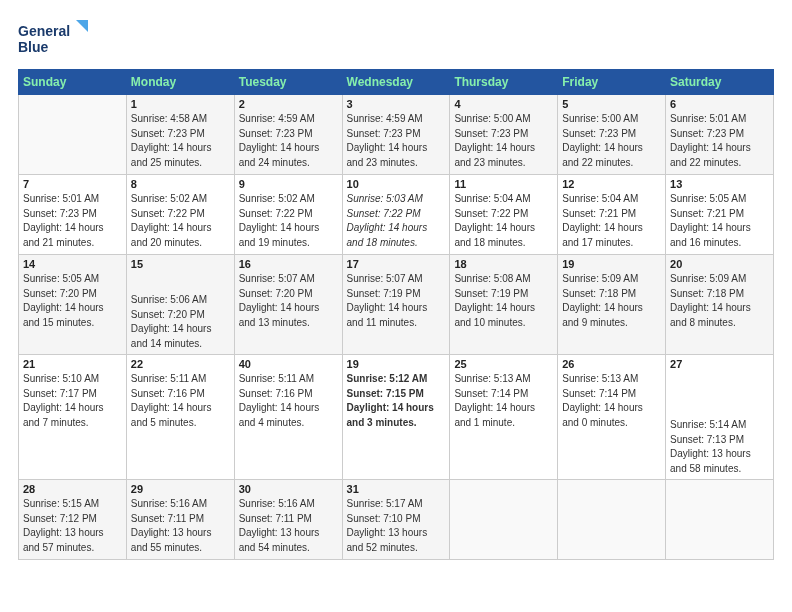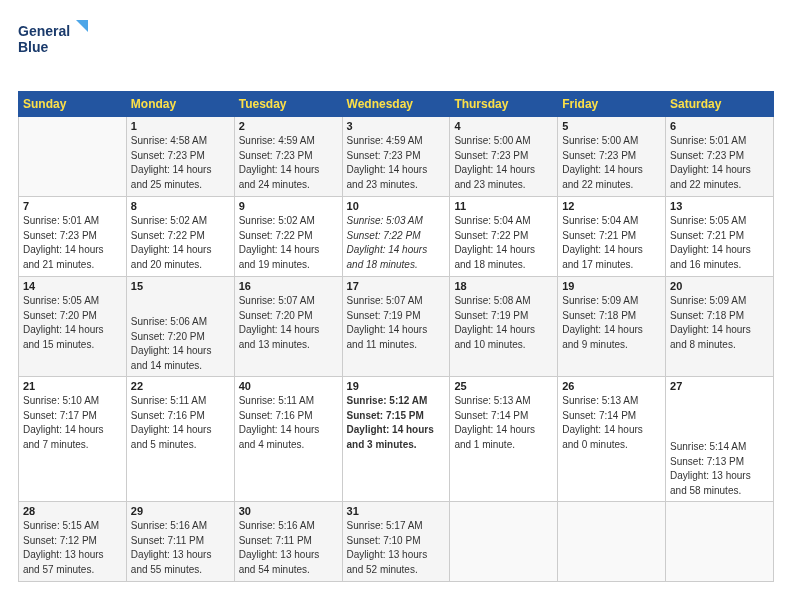--- a/index.html
+++ b/index.html
@@ -10,21 +10,21 @@
       background: #fff;
       overflow: hidden;
     }
     .container {
       padding: 18px 18px 10px 18px;
     }
     .header {
       display: flex;
       justify-content: space-between;
       align-items: flex-start;
-      margin-bottom: 28px;
+      margin-bottom: 6px;
     }
     .logo {
       display: flex;
       align-items: center;
     }
     .title-block {
       text-align: right;
     }
     .month-title {
       font-size: 36px;
@@ -36,21 +36,21 @@
       font-size: 16px;
       color: #444;
     }
     table {
       width: 100%;
       border-collapse: collapse;
       font-size: 10px;
     }
     thead tr th {
       background-color: #2355a0;
-      color: #fde047;
+      color: #86efac;
       font-size: 12px;
       font-weight: bold;
       padding: 5px 4px;
       text-align: left;
       border: 1px solid #2355a0;
     }
     tbody tr td {
       vertical-align: top;
       border: 1px solid #ccc;
       padding: 3px 4px;

